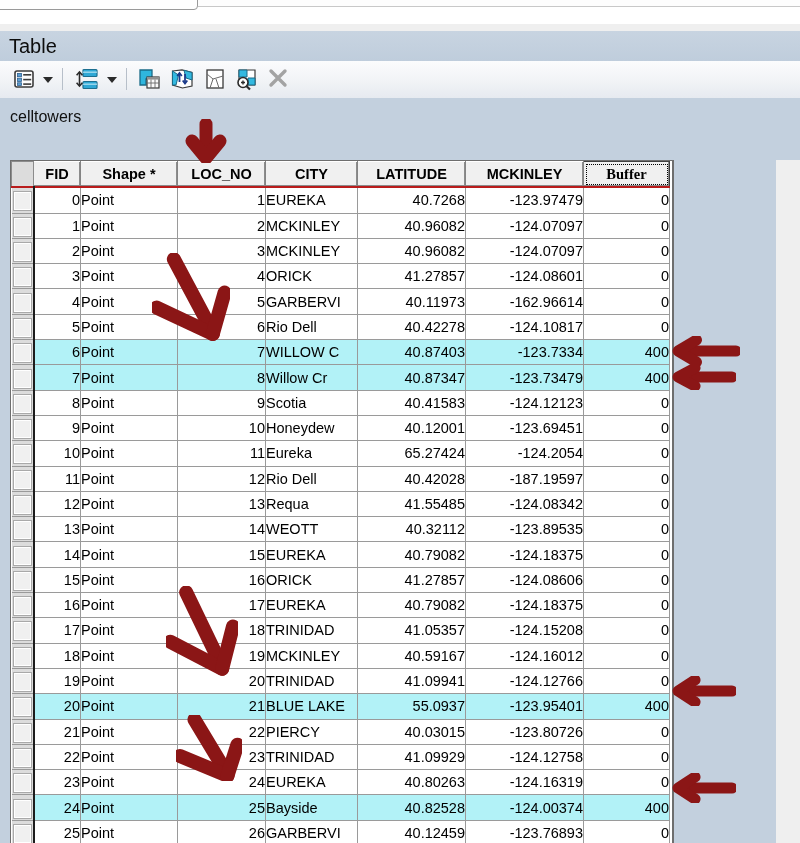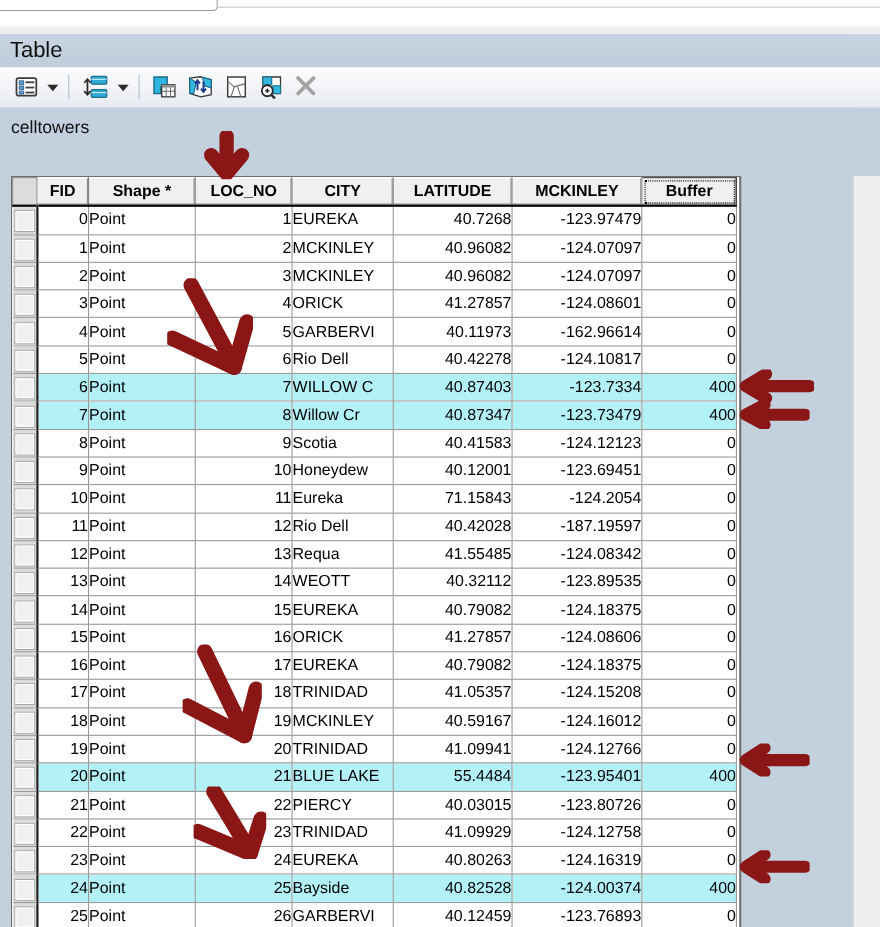--- a/index.html
+++ b/index.html
@@ -148,22 +148,23 @@
   }
   thead th.corner {
     background: #dcdcdc;
     box-shadow: none;
     border: 1px solid #8c8c8c;
   }
   thead th.focused {
     outline: 1px dotted #000;
     outline-offset: -3px;
     border: 1px solid #404040;
-  }
-  thead tr { border-bottom: 2px solid #000000; }
+    font-family: Liberation Serif, serif;
+  }
+  thead tr { border-bottom: 2px solid #b91c1c; }
 
   
   tbody td {
     border-right: 1px solid #9a9a9a;
     border-bottom: 1px solid #9a9a9a;
     background: #ffffff;
     font-size: 14.5px;
     padding: 0 4px;
   }
   tbody td.selcell {
@@ -446,21 +447,21 @@
               <td class="num">0</td>
             </tr>
             <tr>
               <td class="selcell">
                 <div class="btn"></div>
               </td>
               <td class="num">10</td>
               <td class="txt">Point</td>
               <td class="num">11</td>
               <td class="txt">Eureka</td>
-              <td class="num">71.15843</td>
+              <td class="num">65.27424</td>
               <td class="num">-124.2054</td>
               <td class="num">0</td>
             </tr>
             <tr>
               <td class="selcell">
                 <div class="btn"></div>
               </td>
               <td class="num">11</td>
               <td class="txt">Point</td>
               <td class="num">12</td>
@@ -566,21 +567,21 @@
               <td class="num">0</td>
             </tr>
             <tr class="sel">
               <td class="selcell">
                 <div class="btn"></div>
               </td>
               <td class="num">20</td>
               <td class="txt">Point</td>
               <td class="num">21</td>
               <td class="txt">BLUE LAKE</td>
-              <td class="num">55.4484</td>
+              <td class="num">55.0937</td>
               <td class="num">-123.95401</td>
               <td class="num">400</td>
             </tr>
             <tr>
               <td class="selcell">
                 <div class="btn"></div>
               </td>
               <td class="num">21</td>
               <td class="txt">Point</td>
               <td class="num">22</td>

